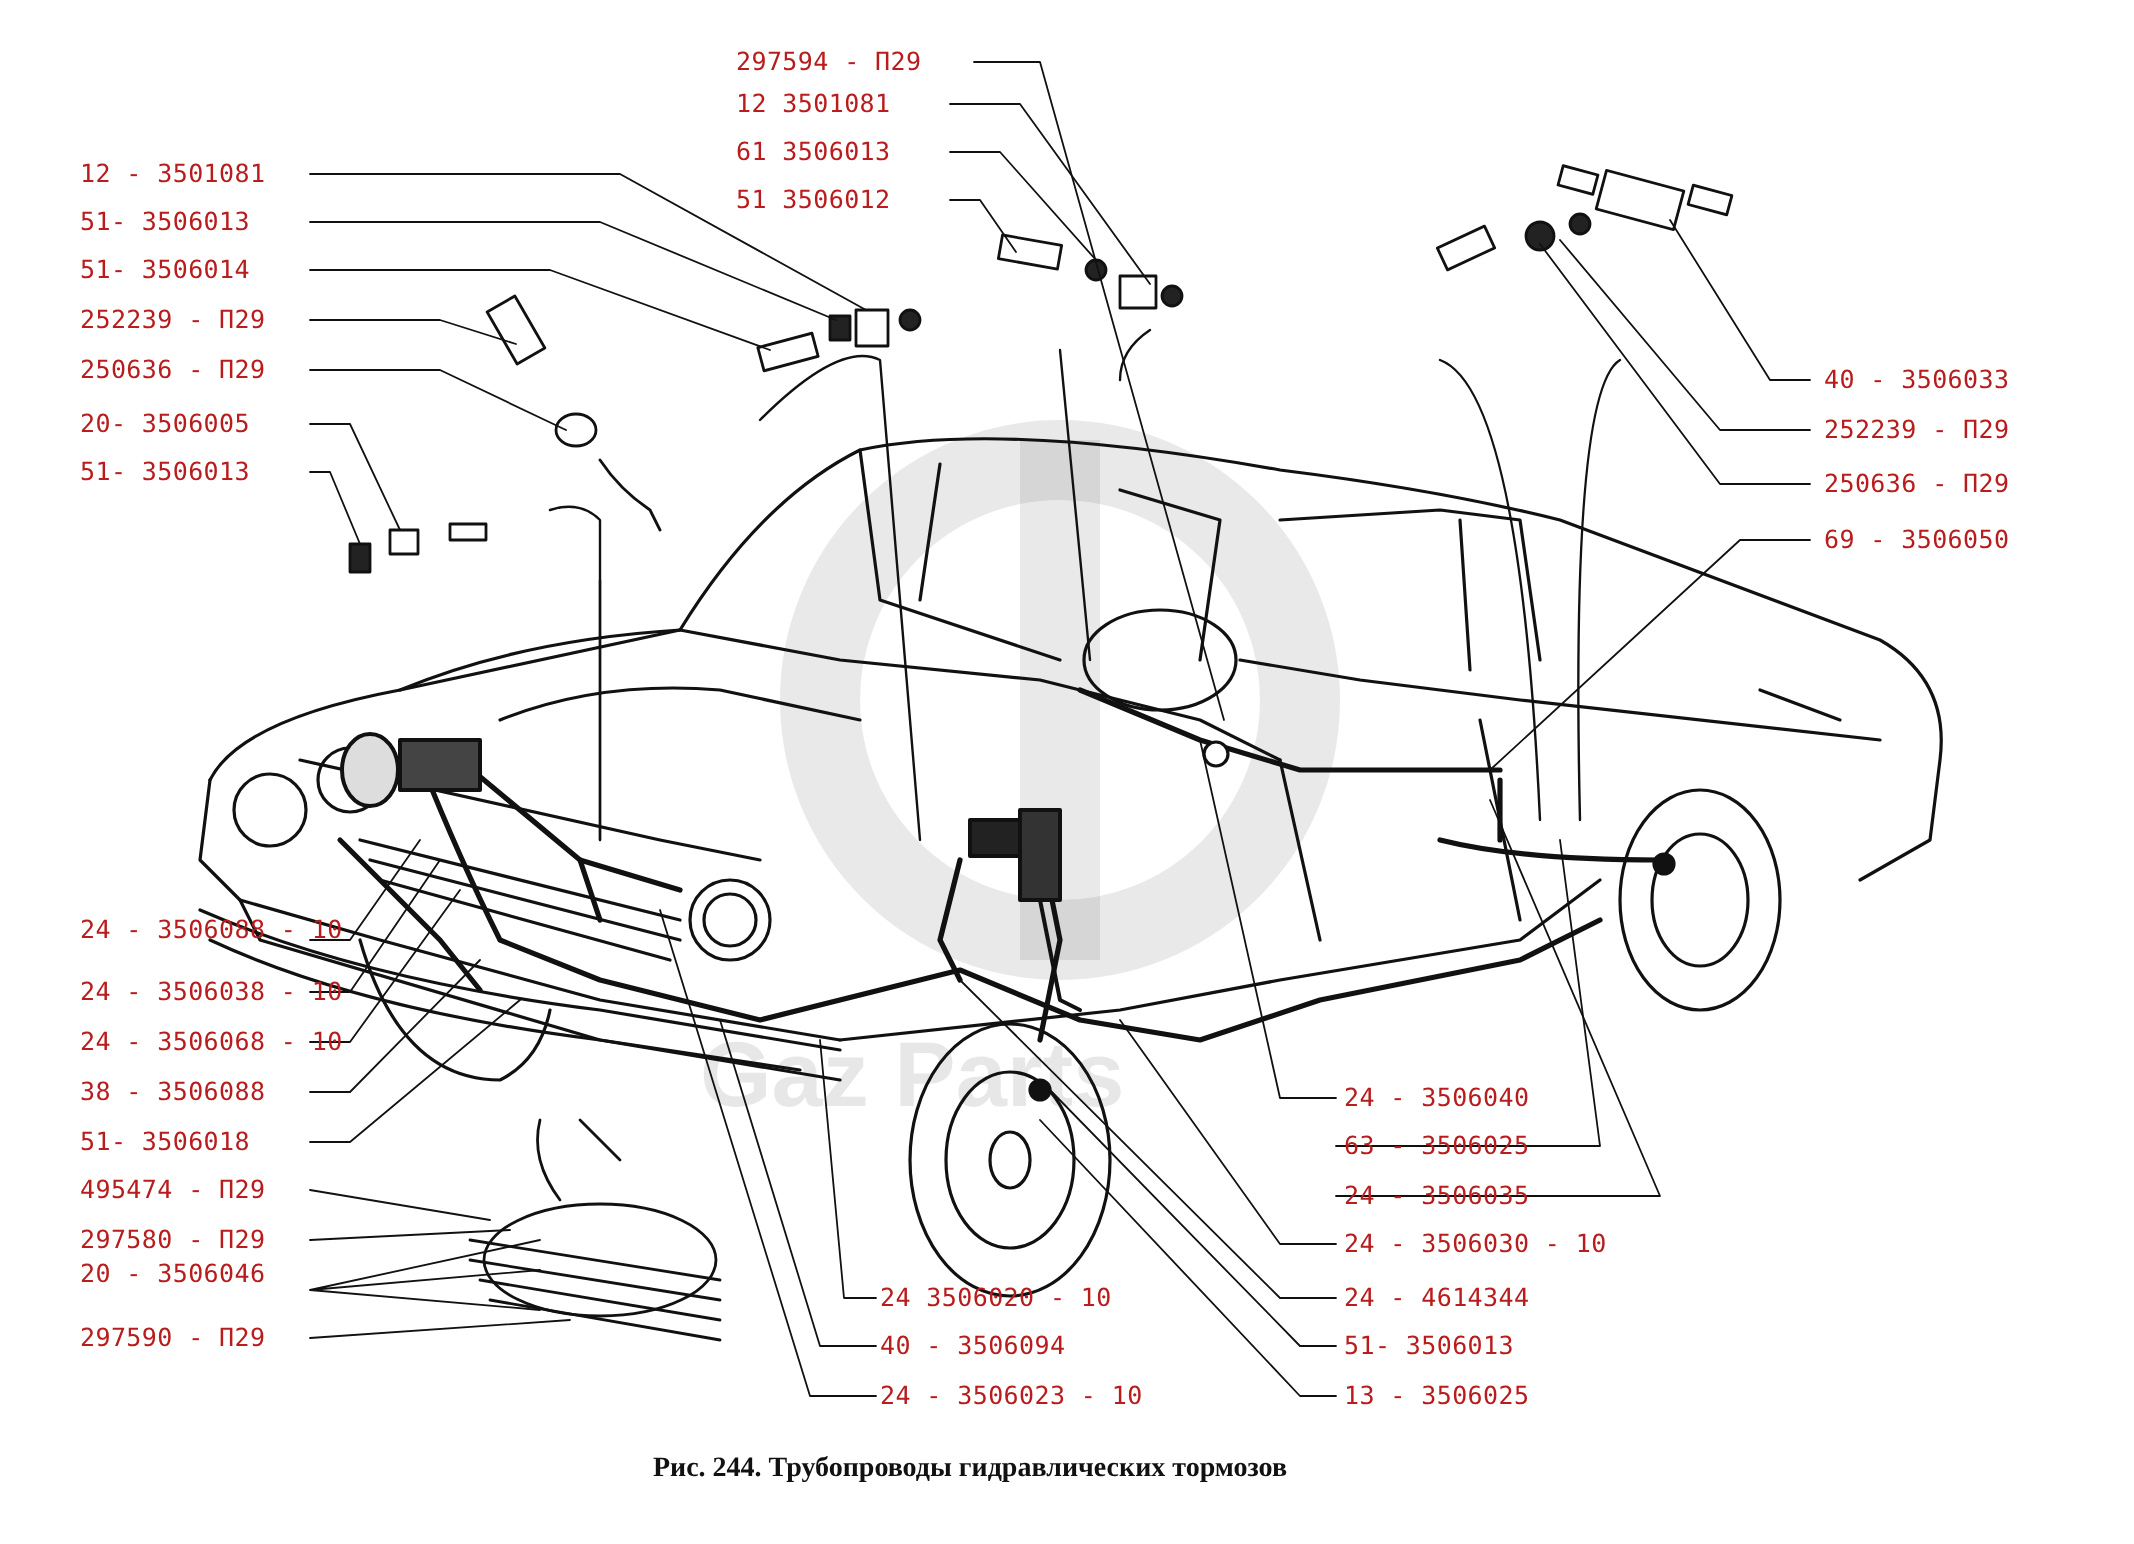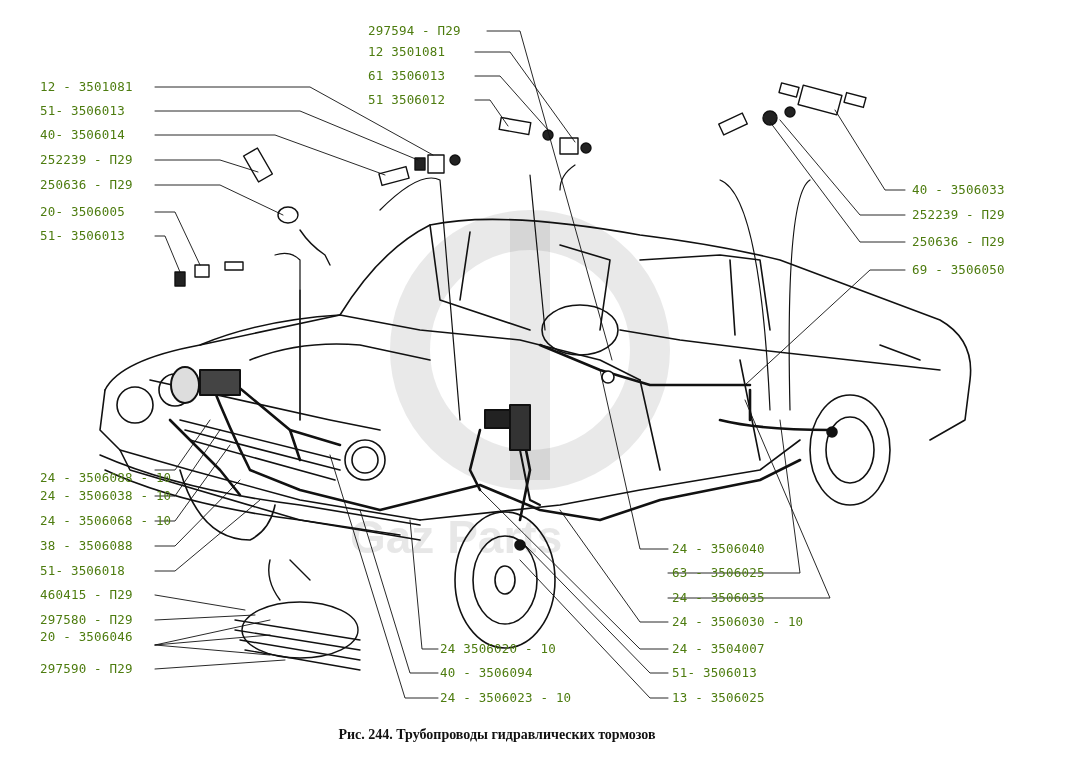--- a/index.html
+++ b/index.html
@@ -1,19 +1,19 @@
 <!DOCTYPE html>
 <html><head>
 <meta charset="utf-8">
 <style>
   html,body{margin:0;padding:0;background:#fff;}
   #stage{position:relative;width:1067px;height:772px;background:#fff;overflow:hidden;font-family:"DejaVu Sans Mono","Liberation Mono",monospace;color:#111;}
   svg#art{position:absolute;left:0;top:0;width:1067px;height:772px;}
-  .lbl{position:absolute;font-size:12.5px;letter-spacing:0.2px;white-space:nowrap;line-height:14px;color:#4d7c0f;}
-  .caption{position:absolute;left:12px;width:970px;top:727px;text-align:center;font-family:"Liberation Serif","DejaVu Serif",serif;font-weight:bold;font-size:14px;color:#111;}
+  .lbl{position:absolute;font-size:12.5px;letter-spacing:0.2px;white-space:nowrap;line-height:14px;color:#b91c1c;}
+  .caption{position:absolute;left:0;width:970px;top:727px;text-align:center;font-family:"Liberation Serif","DejaVu Serif",serif;font-weight:bold;font-size:14px;color:#111;}
   .wm{position:absolute;font-family:"Liberation Sans","DejaVu Sans",sans-serif;font-weight:bold;color:rgba(120,120,120,0.18);}
 </style>
 </head>
 <body>
 
 <div id="stage">
 
   <div class="wm" style="left:380px;top:200px;width:300px;height:300px;">
     <svg width="300" height="300">
       <circle cx="150" cy="150" r="120" fill="none" stroke="rgba(120,120,120,0.16)" stroke-width="40"></circle>
@@ -190,47 +190,47 @@
     </g>
   </svg>
 
   <div class="lbl" style="left:368px;top:24px;">297594 - П29</div>
   <div class="lbl" style="left:368px;top:45px;">12 3501081</div>
   <div class="lbl" style="left:368px;top:69px;">61 3506013</div>
   <div class="lbl" style="left:368px;top:93px;">51 3506012</div>
 
   <div class="lbl" style="left:40px;top:80px;">12 - 3501081</div>
   <div class="lbl" style="left:40px;top:104px;">51- 3506013</div>
-  <div class="lbl" style="left:40px;top:128px;">40- 3506014</div>
+  <div class="lbl" style="left:40px;top:128px;">51- 3506014</div>
   <div class="lbl" style="left:40px;top:153px;">252239 - П29</div>
   <div class="lbl" style="left:40px;top:178px;">250636 - П29</div>
   <div class="lbl" style="left:40px;top:205px;">20- 3506005</div>
   <div class="lbl" style="left:40px;top:229px;">51- 3506013</div>
 
   <div class="lbl" style="left:912px;top:183px;">40 - 3506033</div>
   <div class="lbl" style="left:912px;top:208px;">252239 - П29</div>
   <div class="lbl" style="left:912px;top:235px;">250636 - П29</div>
   <div class="lbl" style="left:912px;top:263px;">69 - 3506050</div>
 
-  <div class="lbl" style="left:40px;top:471px;text-align:right;">24 - 3506088 - 10</div>
+  <div class="lbl" style="left:40px;top:458px;text-align:right;">24 - 3506088 - 10</div>
   <div class="lbl" style="left:40px;top:489px;">24 - 3506038 - 10</div>
   <div class="lbl" style="left:40px;top:514px;">24 - 3506068 - 10</div>
   <div class="lbl" style="left:40px;top:539px;">38 - 3506088</div>
   <div class="lbl" style="left:40px;top:564px;">51- 3506018</div>
-  <div class="lbl" style="left:40px;top:588px;">460415 - П29</div>
+  <div class="lbl" style="left:40px;top:588px;">495474 - П29</div>
   <div class="lbl" style="left:40px;top:613px;">297580 - П29</div>
   <div class="lbl" style="left:40px;top:630px;">20 - 3506046</div>
   <div class="lbl" style="left:40px;top:662px;">297590 - П29</div>
 
   <div class="lbl" style="left:440px;top:642px;">24 3506020 - 10</div>
   <div class="lbl" style="left:440px;top:666px;">40 - 3506094</div>
   <div class="lbl" style="left:440px;top:691px;">24 - 3506023 - 10</div>
 
   <div class="lbl" style="left:672px;top:542px;text-align:right;">24 - 3506040</div>
   <div class="lbl" style="left:672px;top:566px;">63 - 3506025</div>
   <div class="lbl" style="left:672px;top:591px;">24 - 3506035</div>
   <div class="lbl" style="left:672px;top:615px;">24 - 3506030 - 10</div>
-  <div class="lbl" style="left:672px;top:642px;">24 - 3504007</div>
+  <div class="lbl" style="left:672px;top:642px;">24 - 4614344</div>
   <div class="lbl" style="left:672px;top:666px;">51- 3506013</div>
   <div class="lbl" style="left:672px;top:691px;">13 - 3506025</div>
 
   <div class="caption">Рис. 244. Трубопроводы гидравлических тормозов</div>
 </div>
 
 </body></html>

